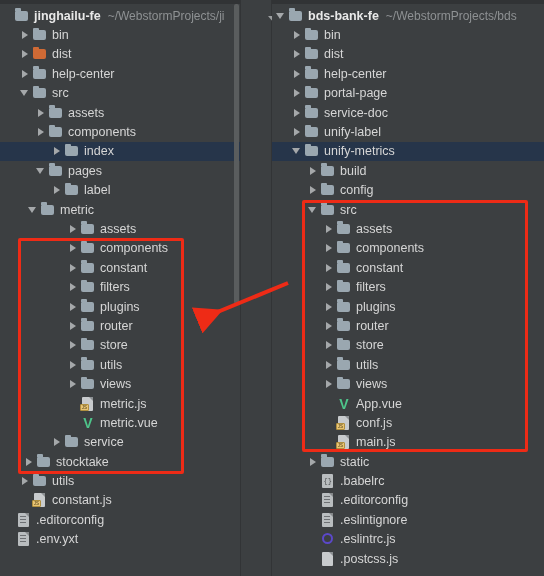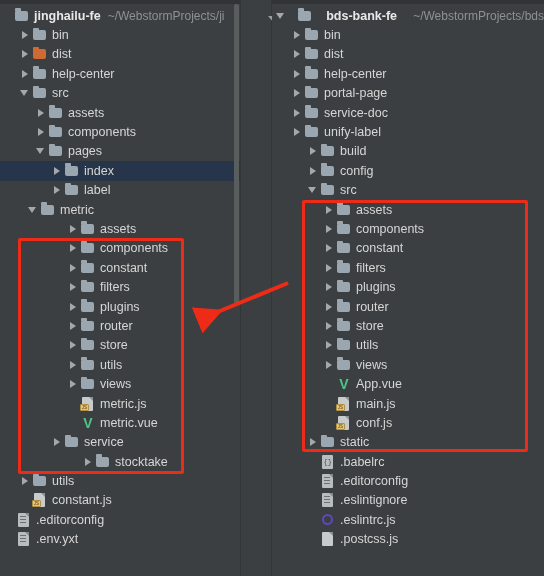--- a/index.html
+++ b/index.html
@@ -311,33 +311,33 @@
           </span>
           <span class="label">assets</span>
         </div>
         <div class="row" style="padding-left: 36px;">
           <span class="arrow right"></span>
           <span class="ic">
             <span class="folder"></span>
           </span>
           <span class="label">components</span>
         </div>
+        <div class="row selected" style="padding-left: 52px;">
+          <span class="arrow right"></span>
+          <span class="ic">
+            <span class="folder"></span>
+          </span>
+          <span class="label">index</span>
+        </div>
         <div class="row" style="padding-left: 36px;">
           <span class="arrow down"></span>
           <span class="ic">
             <span class="folder"></span>
           </span>
           <span class="label">pages</span>
-        </div>
-        <div class="row selected" style="padding-left: 52px;">
-          <span class="arrow right"></span>
-          <span class="ic">
-            <span class="folder"></span>
-          </span>
-          <span class="label">index</span>
         </div>
         <div class="row" style="padding-left: 52px;">
           <span class="arrow right"></span>
           <span class="ic">
             <span class="folder"></span>
           </span>
           <span class="label">label</span>
         </div>
         <div class="row" style="padding-left: 28px;">
           <span class="arrow down"></span>
@@ -424,21 +424,21 @@
           </span>
           <span class="label">metric.vue</span>
         </div>
         <div class="row" style="padding-left: 52px;">
           <span class="arrow right"></span>
           <span class="ic">
             <span class="folder"></span>
           </span>
           <span class="label">service</span>
         </div>
-        <div class="row" style="padding-left: 83px;">
+        <div class="row" style="padding-left: 24px;">
           <span class="arrow right"></span>
           <span class="ic">
             <span class="folder"></span>
           </span>
           <span class="label">stocktake</span>
         </div>
         <div class="row" style="padding-left: 20px;">
           <span class="arrow right"></span>
           <span class="ic">
             <span class="folder"></span>
@@ -477,21 +477,21 @@
       <span class="ic tab-folder">
         <span class="folder"></span>
       </span>
     </div>
   </div>
   <div id="strip-caret"></div>
 
   <div class="panel" id="panel-right">
     <div class="panel-topline"></div>
     <div id="tree-right" style="position:absolute;top:6px;left:0;right:0;">
-        <div class="row" style="padding-left: 4px; justify-content: space-between;">
+        <div class="row" style="padding-left: 4px;">
           <span class="arrow down"></span>
           <span class="ic">
             <span class="folder"></span>
           </span>
           <span class="label bold">bds-bank-fe</span>
           <span class="hint">~/WebstormProjects/bds</span>
         </div>
         <div class="row" style="padding-left: 20px;">
           <span class="arrow right"></span>
           <span class="ic">
@@ -527,20 +527,27 @@
           </span>
           <span class="label">service-doc</span>
         </div>
         <div class="row" style="padding-left: 20px;">
           <span class="arrow right"></span>
           <span class="ic">
             <span class="folder"></span>
           </span>
           <span class="label">unify-label</span>
         </div>
+        <div class="row selected" style="padding-left: 20px;">
+          <span class="arrow down"></span>
+          <span class="ic">
+            <span class="folder"></span>
+          </span>
+          <span class="label">unify-metrics</span>
+        </div>
         <div class="row" style="padding-left: 36px; text-align: right;">
           <span class="arrow right"></span>
           <span class="ic">
             <span class="folder"></span>
           </span>
           <span class="label">build</span>
         </div>
         <div class="row" style="padding-left: 36px;">
           <span class="arrow right"></span>
           <span class="ic">
@@ -624,29 +631,29 @@
             <span class="vueicon">V</span>
           </span>
           <span class="label">App.vue</span>
         </div>
         <div class="row" style="padding-left: 52px;">
           <span class="arrow none"></span>
           <span class="ic">
             <span class="jsfile"></span>
             <span class="jsbadge">JS</span>
           </span>
-          <span class="label">main.js</span>
+          <span class="label">conf.js</span>
         </div>
         <div class="row" style="padding-left: 52px;">
           <span class="arrow none"></span>
           <span class="ic">
             <span class="jsfile"></span>
             <span class="jsbadge">JS</span>
           </span>
-          <span class="label">conf.js</span>
+          <span class="label">main.js</span>
         </div>
         <div class="row" style="padding-left: 36px;">
           <span class="arrow right"></span>
           <span class="ic">
             <span class="folder"></span>
           </span>
           <span class="label">static</span>
         </div>
         <div class="row" style="padding-left: 36px;">
           <span class="arrow none"></span>

